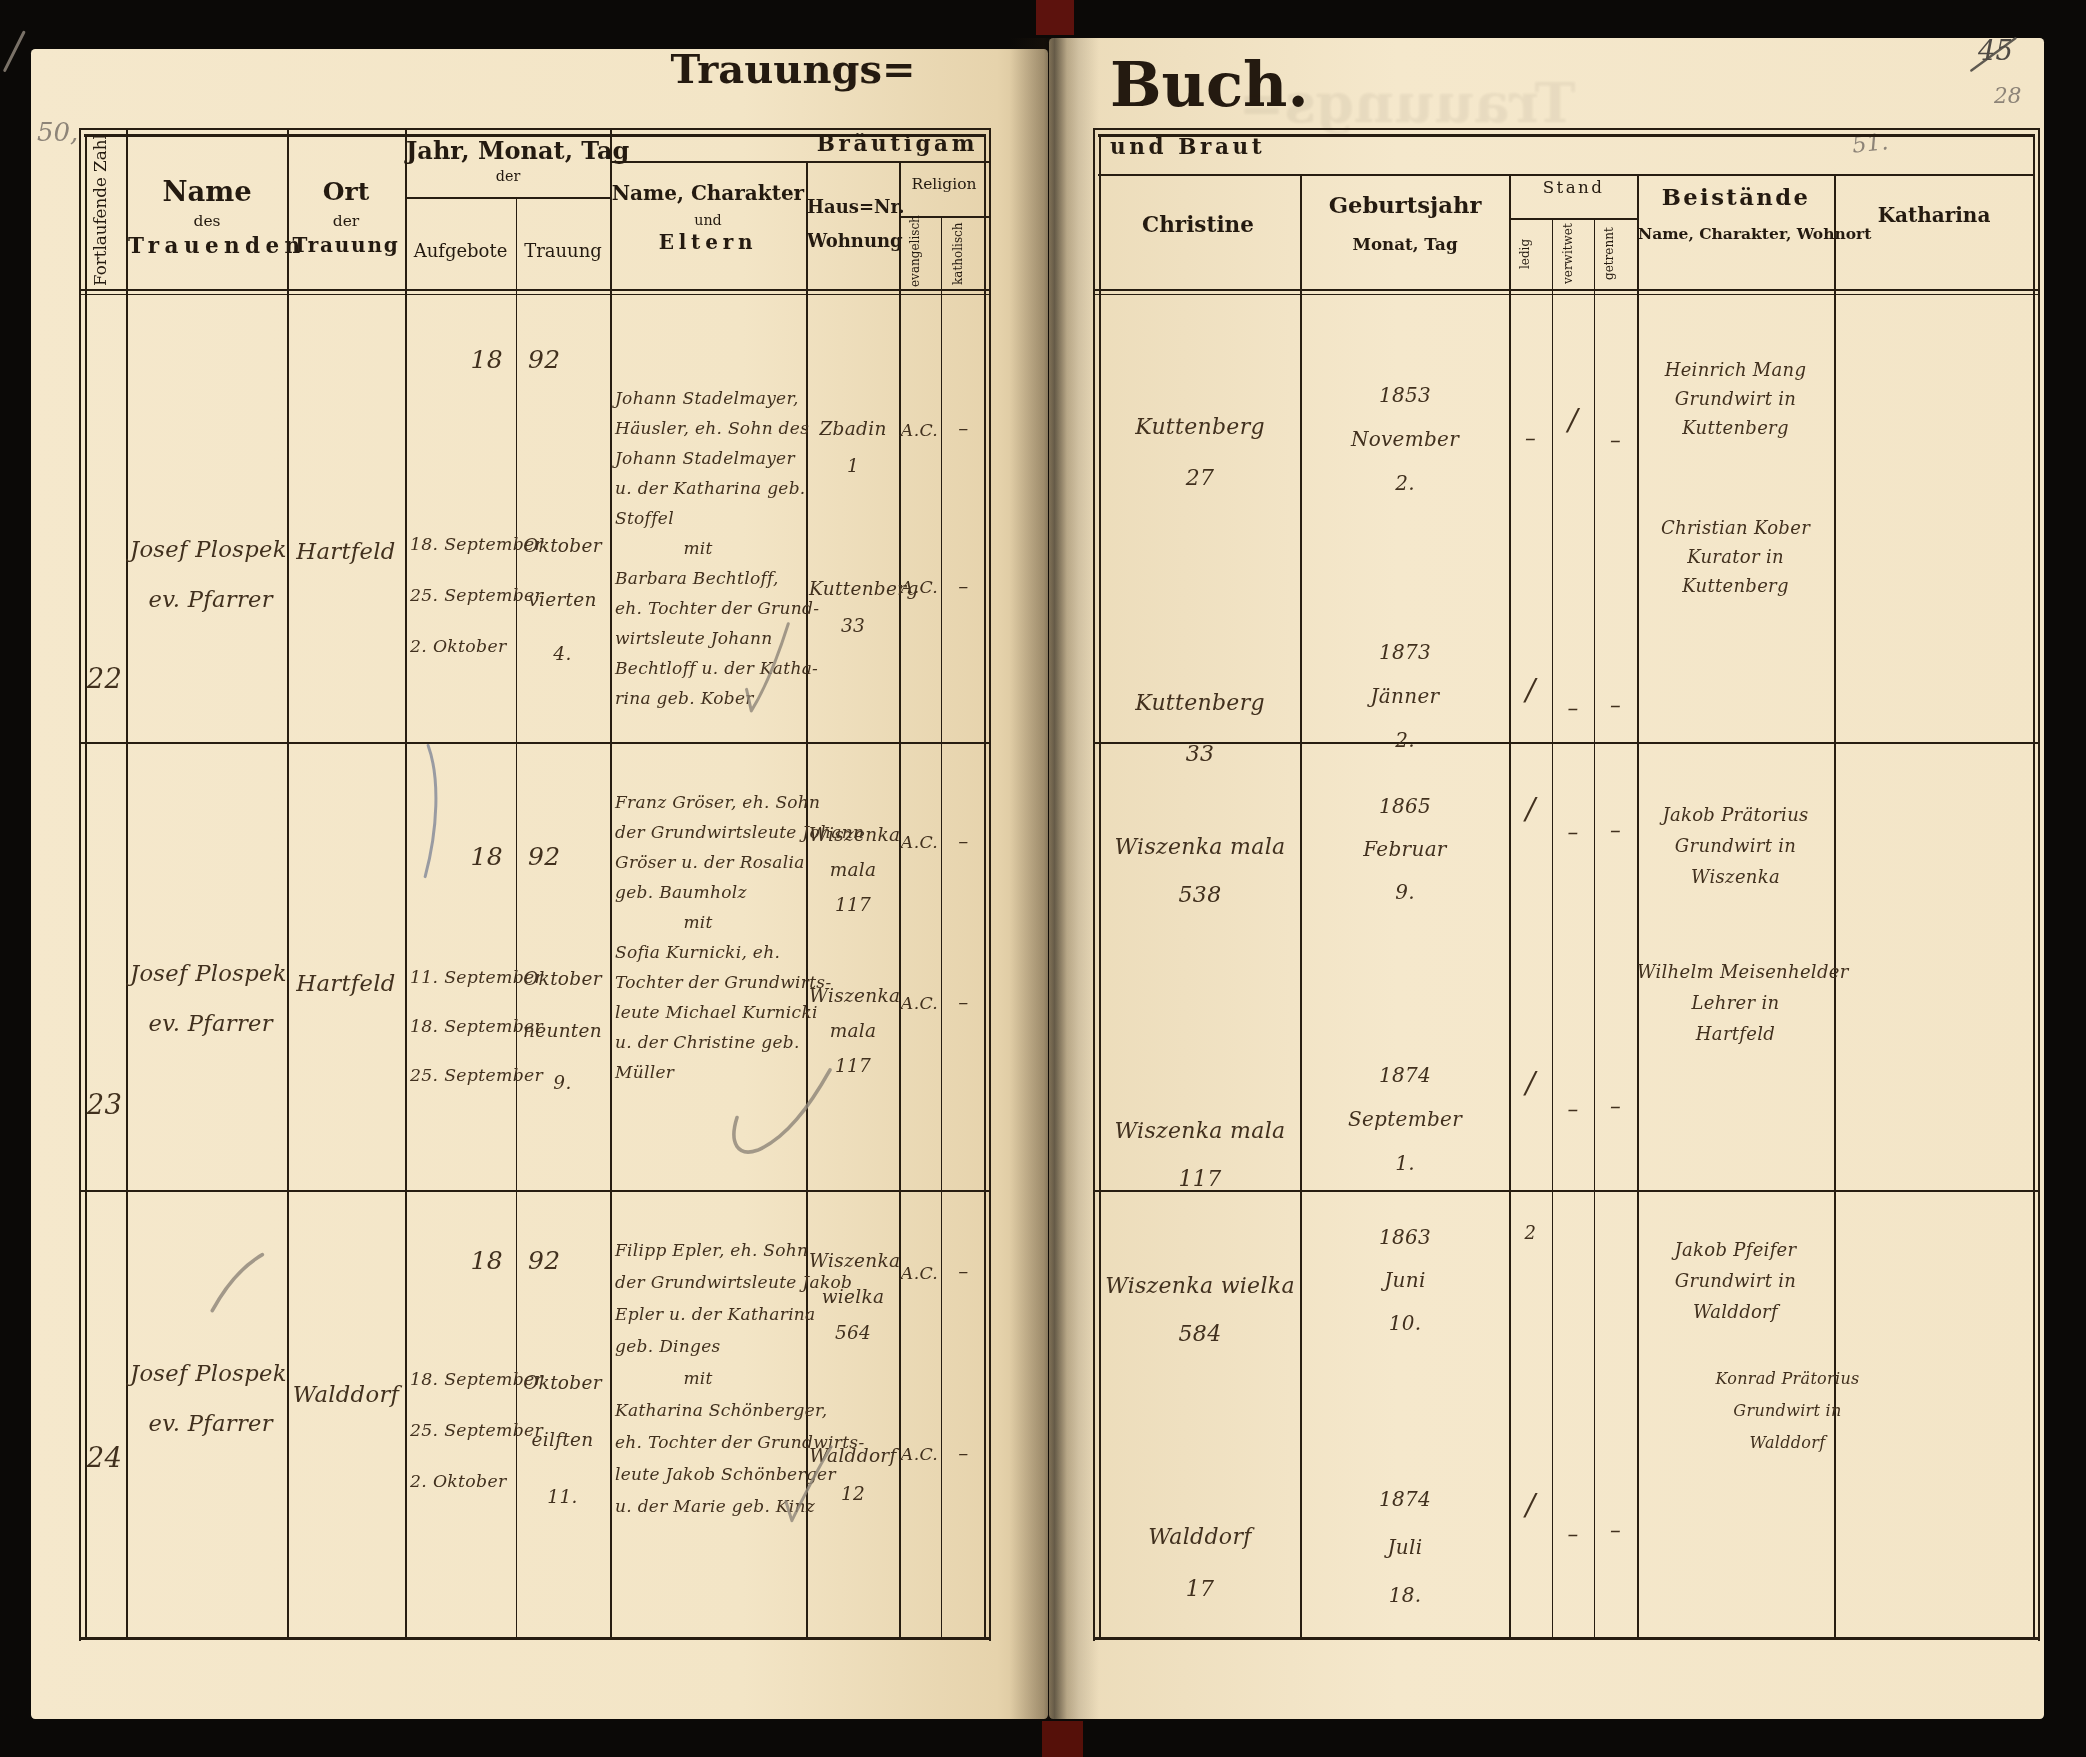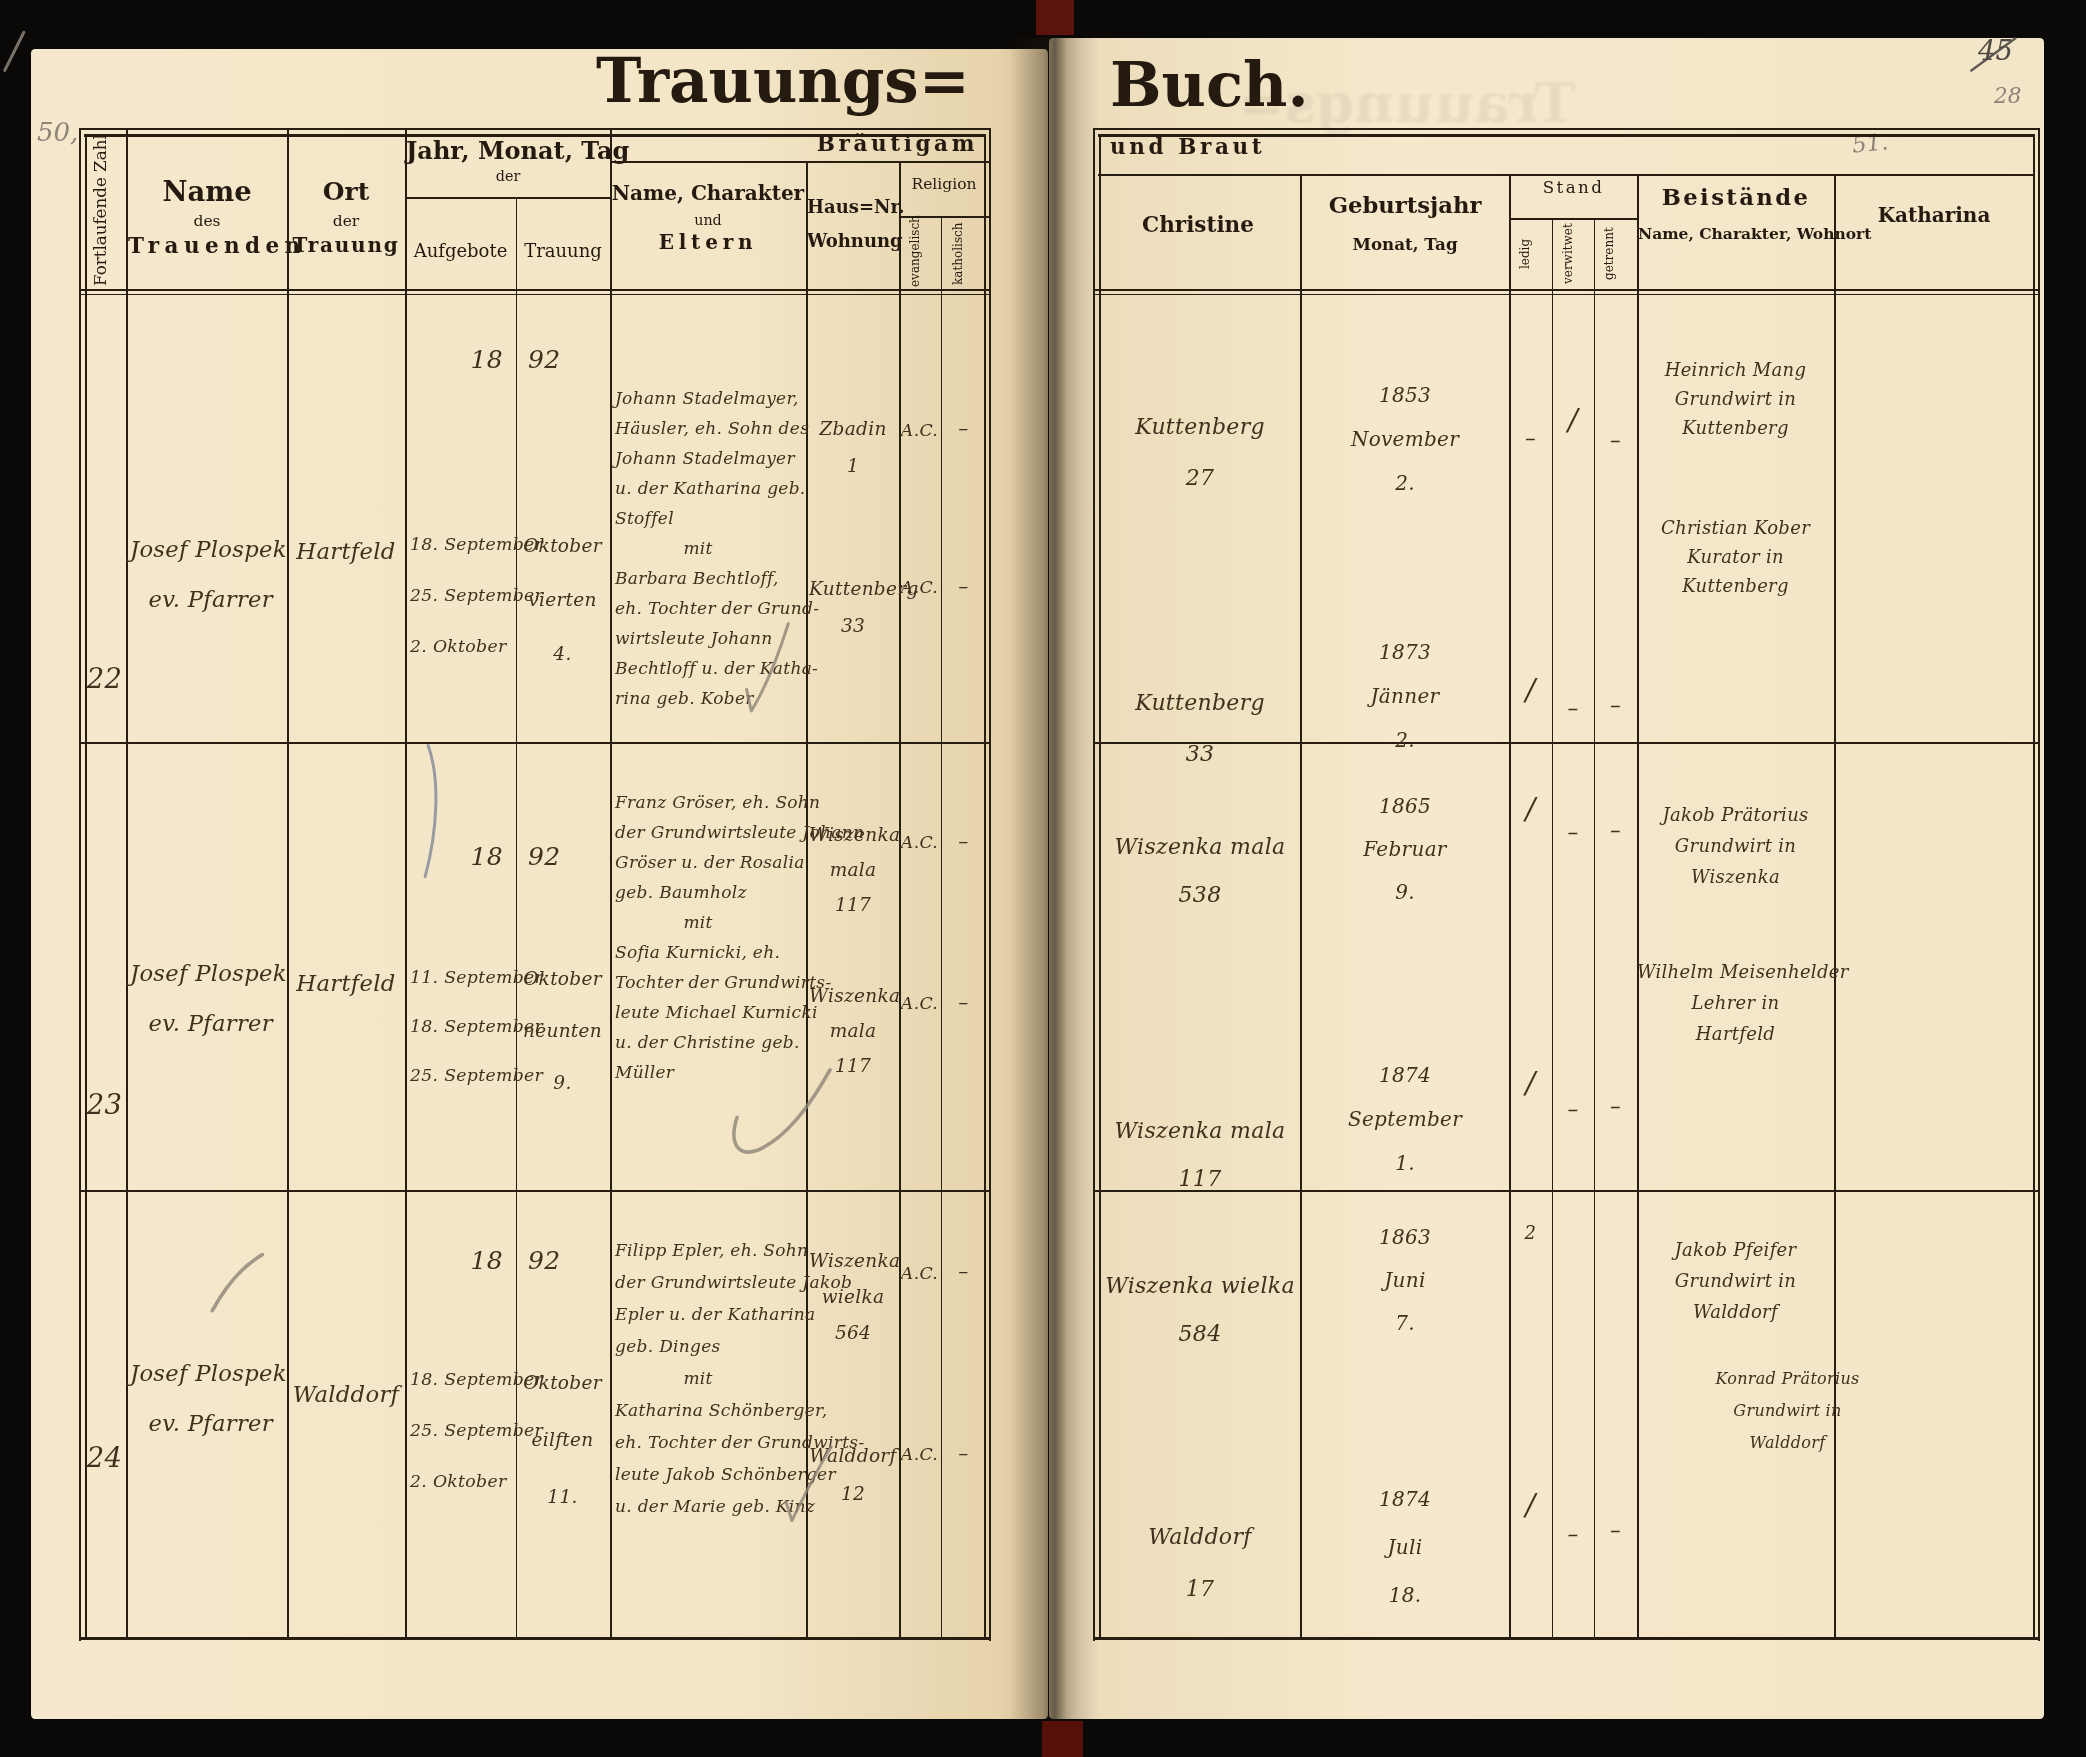--- a/index.html
+++ b/index.html
@@ -17,21 +17,21 @@
 </style>
 </head>
 <body>
 
 <div class="pg" style="left:31px;top:49px;width:1017px;height:1670px;background:linear-gradient(90deg,#f5e8cc 0%,#f3e5c6 70%,#e6d3ac 95%,#cfba92 100%)"></div>
 <div class="pg" style="left:1049px;top:38px;width:995px;height:1681px;background:linear-gradient(90deg,#cdb88f 0%,#ecdcba 3%,#f5e8cc 35%,#f3e5c7 100%)"></div>
 <div style="position:absolute;left:1036px;top:0;width:38px;height:35px;background:#5c120d"></div>
 <div style="position:absolute;left:1042px;top:1721px;width:41px;height:37px;background:#551009"></div>
 <div style="position:absolute;left:1010px;top:38px;width:89px;height:1681px;background:linear-gradient(90deg,rgba(40,28,14,0) 0%,rgba(40,28,14,.30) 38%,rgba(12,9,6,.55) 50%,rgba(40,28,14,.22) 64%,rgba(40,28,14,0) 100%)"></div>
 
-<div class="p" style="left:596px;top:47px;width:394px;text-align:left;font-size:61px">Trauungs=</div>
+<div class="p" style="left:596px;top:47px;width:394px;text-align:center;font-size:40px">Trauungs=</div>
 <div class="p" style="left:1110px;top:51px;width:250px;text-align:left;font-size:61px">Buch.</div>
 <div class="p ghost" style="left:1222px;top:72px;width:370px;font-size:55px">Trauungs=</div>
 
 <div class="pc" style="left:37px;top:117px;font-size:26px">50,</div>
 <div class="pc" style="left:1978px;top:35px;font-size:27.4px;color:#4f4a44">45</div>
 <div class="pc" style="left:1994px;top:83px;font-size:21.5px">28</div>
 <div class="pc" style="left:1852px;top:130px;font-size:22.7px;transform:rotate(-6deg)">51.</div>
 
 <div class="l" style="left:79px;top:128px;width:912px;height:1.8px"></div>
 <div class="l" style="left:84px;top:134px;width:902px;height:3px"></div>
@@ -244,21 +244,21 @@
 <div class="h" style="left:900px;top:1263px;width:39px;font-size:17.3px">A.C.</div>
 <div class="h" style="left:942px;top:1259px;width:43px;font-size:20px">–</div>
 <div class="h" style="left:809px;top:1437px;width:88px;font-size:18.5px;line-height:38px">Walddorf
 12</div>
 <div class="h" style="left:900px;top:1444px;width:39px;font-size:17.3px">A.C.</div>
 <div class="h" style="left:942px;top:1441px;width:43px;font-size:20px">–</div>
 <div class="h" style="left:1104px;top:1262px;width:192px;font-size:22px;line-height:48px">Wiszenka wielka
 584</div>
 <div class="h" style="left:1309px;top:1216px;width:192px;font-size:20px;line-height:43px">1863
 Juni
-7.</div>
+10.</div>
 <div class="h" style="left:1511px;top:1222px;width:39px;font-size:18px">2</div>
 <div class="h" style="left:1554px;top:1246px;width:38px;font-size:21.5px"></div>
 <div class="h" style="left:1596px;top:1246px;width:39px;font-size:21.5px"></div>
 <div class="h" style="left:1104px;top:1511px;width:192px;font-size:22px;line-height:52px">Walddorf
 17</div>
 <div class="h" style="left:1309px;top:1475px;width:192px;font-size:20px;line-height:48px">1874
 Juli
 18.</div>
 <div class="h" style="left:1511px;top:1488px;width:39px;font-size:29px">/</div>
 <div class="h" style="left:1554px;top:1522px;width:38px;font-size:21.5px">–</div>

